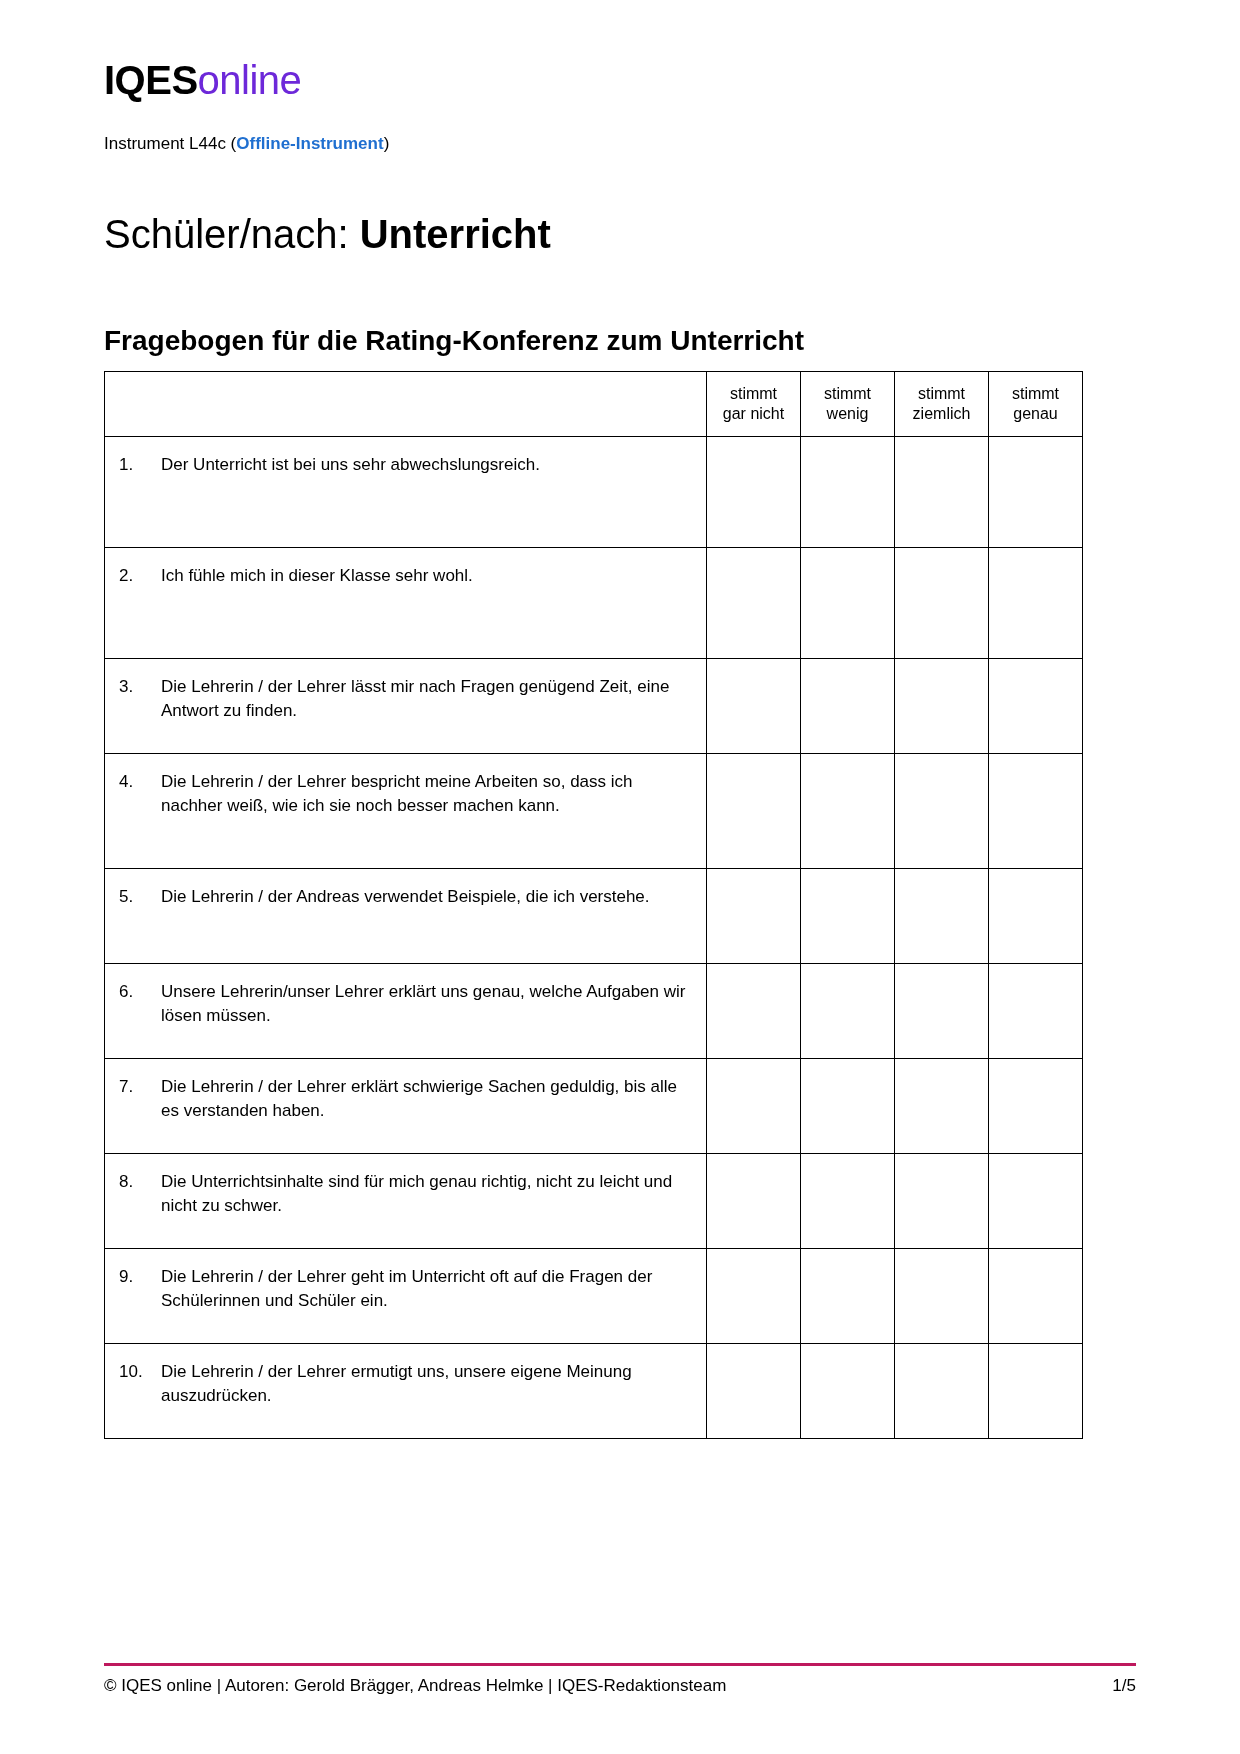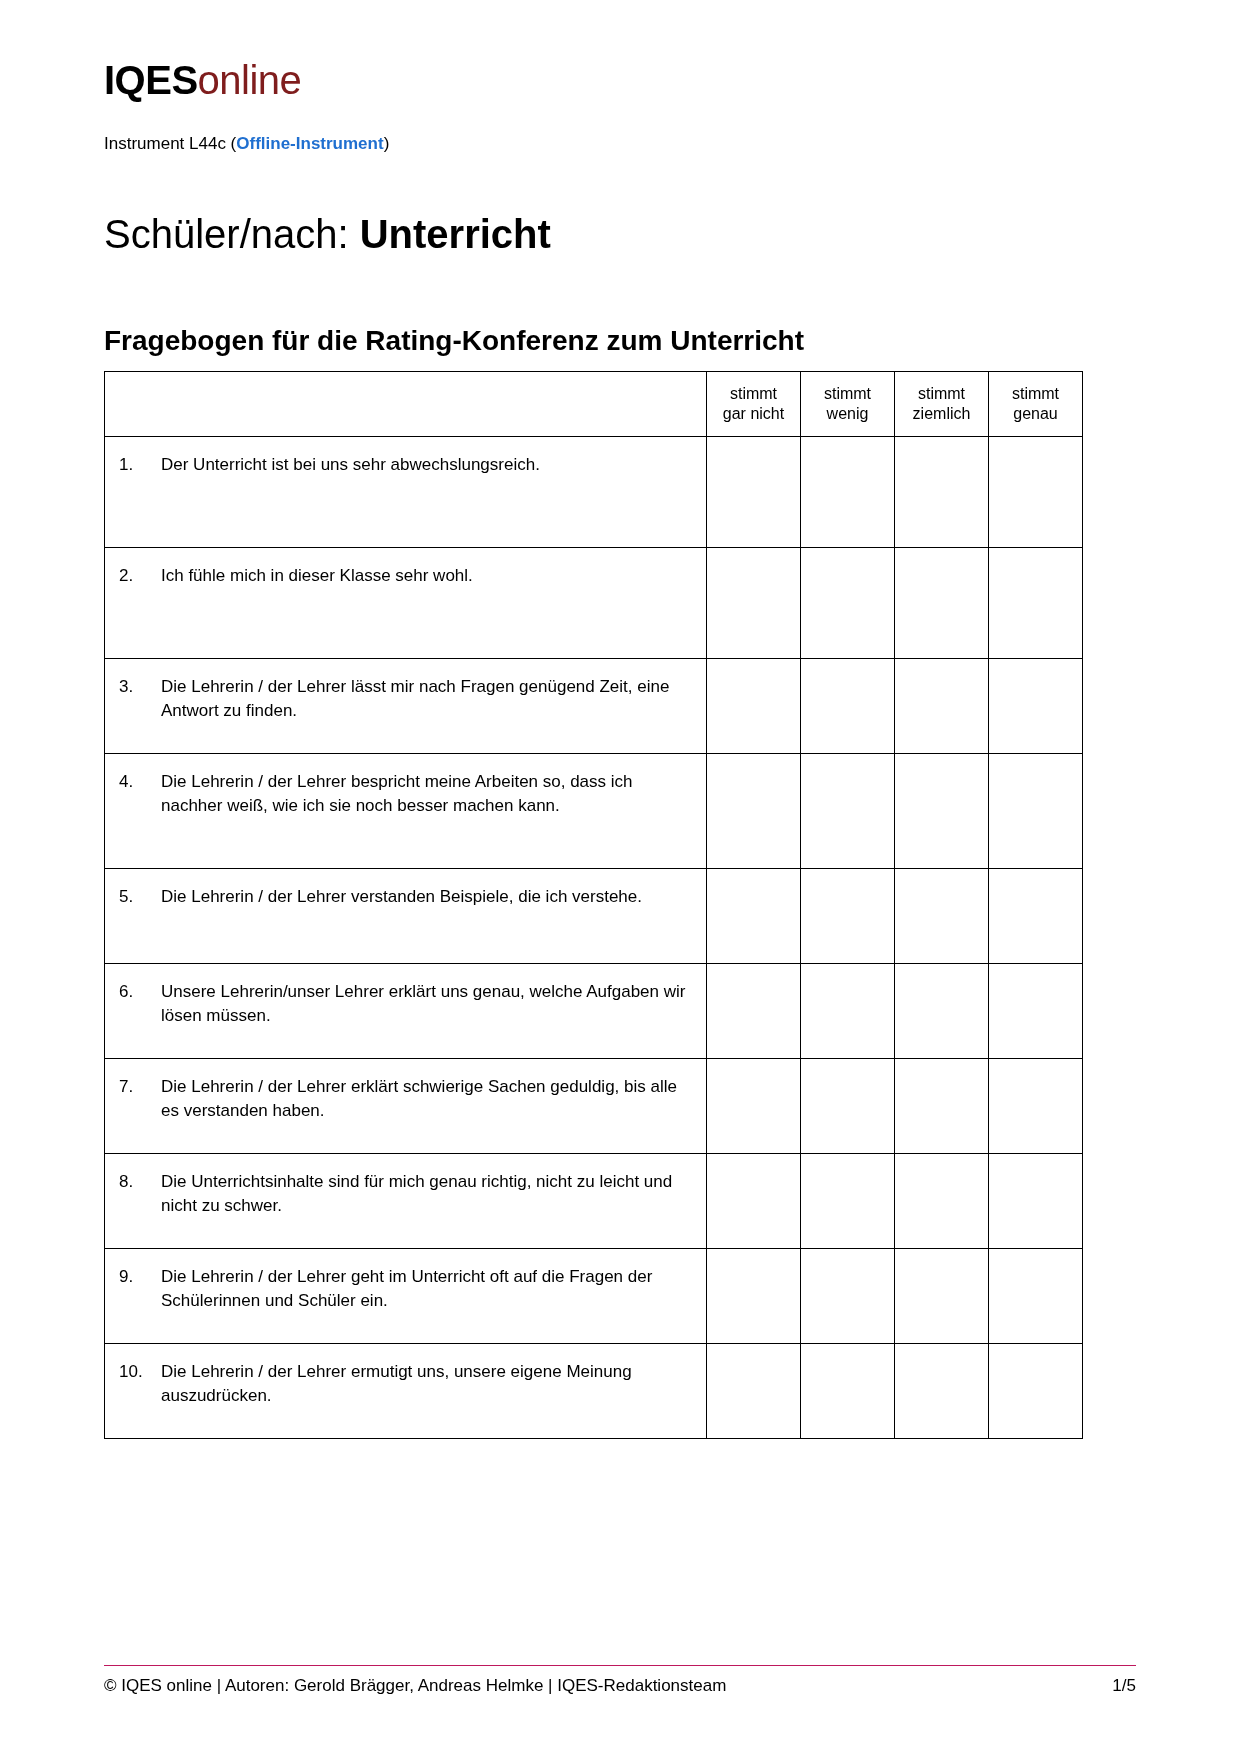--- a/index.html
+++ b/index.html
@@ -31,21 +31,21 @@
     line-height: 1;
     letter-spacing: -0.5px;
     font-weight: bold;
     white-space: nowrap;
   }
   .logo .iqes {
     color: #000000;
     font-weight: bold;
   }
   .logo .online {
-    color: #7f1d1d;
+    color: #6d28d9;
     font-weight: normal;
     text-align: center;
   }
 
   
   .instrument-line {
     font-size: 17px;
     color: #000;
     margin-bottom: 6px;
   }
@@ -132,21 +132,21 @@
   tr.r8 td { height: 62px; }
   tr.r9 td { height: 62px; }
   tr.r10 td { height: 62px; }
 
   
   .footer {
     position: absolute;
     left: 104px;
     right: 104px;
     bottom: 58px;
-    border-top: 1px solid #be185d;
+    border-top: 3px solid #be185d;
     padding-top: 10px;
     font-size: 17px;
     display: flex;
     justify-content: space-between;
     align-items: baseline;
     color: #000;
   }
 </style>
 </head>
 <body>
@@ -237,21 +237,21 @@
         </td>
         <td class="answer-cell"></td>
         <td class="answer-cell"></td>
         <td class="answer-cell"></td>
         <td class="answer-cell"></td>
       </tr>
       <tr class="r5">
         <td class="q-cell">
           <div class="q-inner">
             <span class="q-num">5.</span>
-            <span class="q-text">Die Lehrerin / der Lehrer verstanden Beispiele, die ich ver­stehe.</span>
+            <span class="q-text">Die Lehrerin / der Andreas verwendet Beispiele, die ich ver­stehe.</span>
           </div>
         </td>
         <td class="answer-cell"></td>
         <td class="answer-cell"></td>
         <td class="answer-cell"></td>
         <td class="answer-cell"></td>
       </tr>
       <tr class="r6">
         <td class="q-cell">
           <div class="q-inner">

